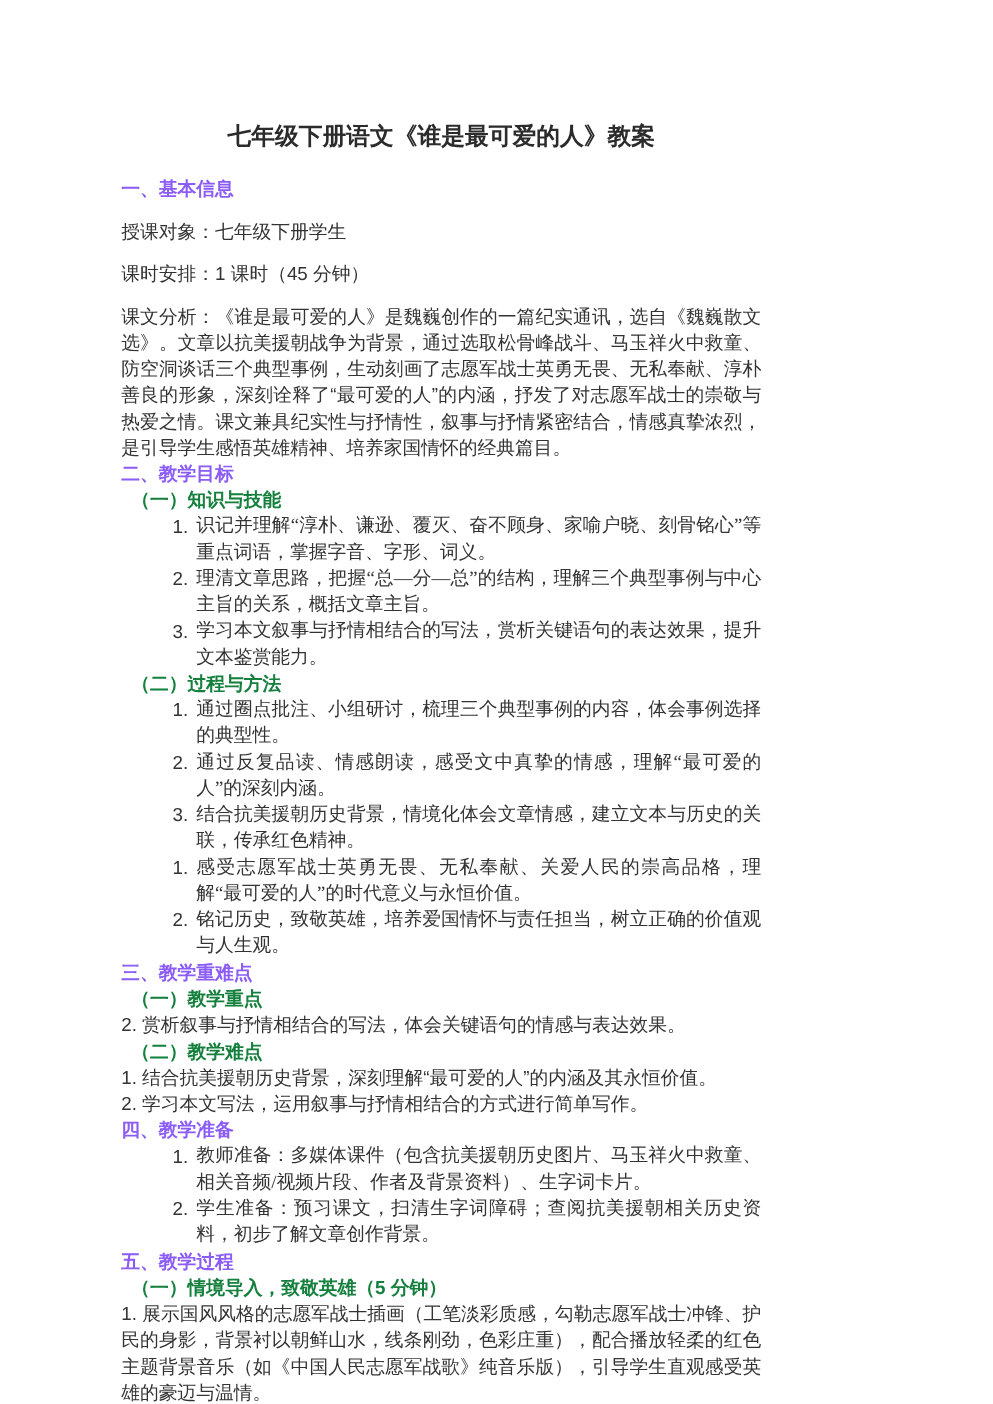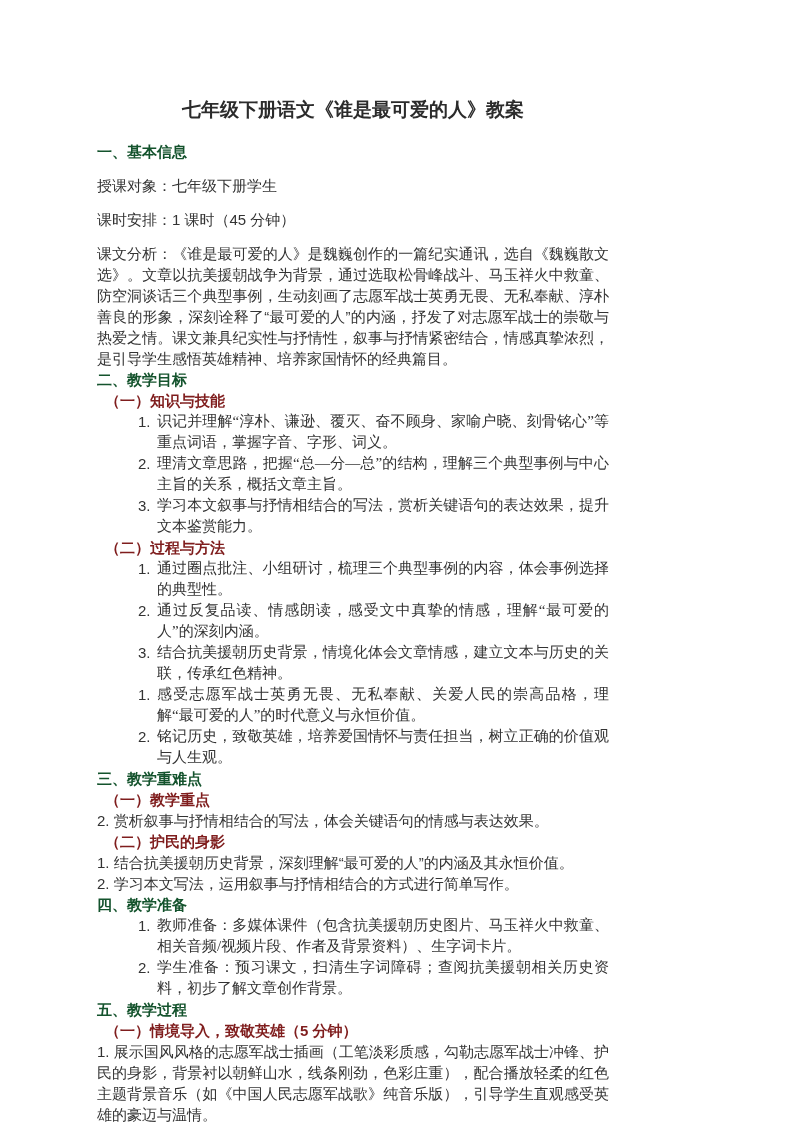--- a/index.html
+++ b/index.html
@@ -18,22 +18,22 @@
   }
   .doc-title {
     margin: 2px 0 19px 0;
     font-size: 19px;
     line-height: 24px;
     font-weight: 700;
     text-align: center;
     color: #2b2b2b;
   }
   .blk { margin: 0; }
-  .h1 { font-weight: 700; color: #14532d; }
-  .h2 { font-weight: 700; color: #7f1d1d; padding-left: 8px; }
+  .h1 { font-weight: 700; color: #8b5cf6; }
+  .h2 { font-weight: 700; color: #15803d; padding-left: 8px; }
   .p  { text-align: justify; margin-top: 13px; }
   .li-flush { text-align: justify; }
   .li-flush .num { white-space: pre; }
   .li-hang { display: flex; }
   .li-hang .num {
     flex: 0 0 60px;
     box-sizing: border-box;
     padding-left: 41px;
   }
   .li-hang .txt { flex: 1; text-align: justify; font-family: Liberation Serif, serif; }
@@ -87,21 +87,21 @@
   <div class="blk li-hang">
     <span class="num">2.</span>
     <span class="txt">铭记历史，致敬英雄，培养爱国情怀与责任担当，树立正确的价值观与人生观。</span>
   </div>
 
   <p class="blk h1">三、教学重难点</p>
 
   <p class="blk h2">（一）教学重点</p>
   <p class="blk li-flush"><span class="num">2.</span> <span>赏析叙事与抒情相结合的写法，体会关键语句的情感与表达效果。</span></p>
 
-  <p class="blk h2">（二）护民的身影</p>
+  <p class="blk h2">（二）教学难点</p>
   <p class="blk li-flush"><span class="num">1.</span> <span>结合抗美援朝历史背景，深刻理解“最可爱的人”的内涵及其永恒价值。</span></p>
   <p class="blk li-flush"><span class="num">2.</span> <span>学习本文写法，运用叙事与抒情相结合的方式进行简单写作。</span></p>
 
   <p class="blk h1">四、教学准备</p>
   <div class="blk li-hang">
     <span class="num">1.</span>
     <span class="txt">教师准备：多媒体课件（包含抗美援朝历史图片、马玉祥火中救童、相关音频/视频片段、作者及背景资料）、生字词卡片。</span>
   </div>
   <div class="blk li-hang">
     <span class="num">2.</span>

